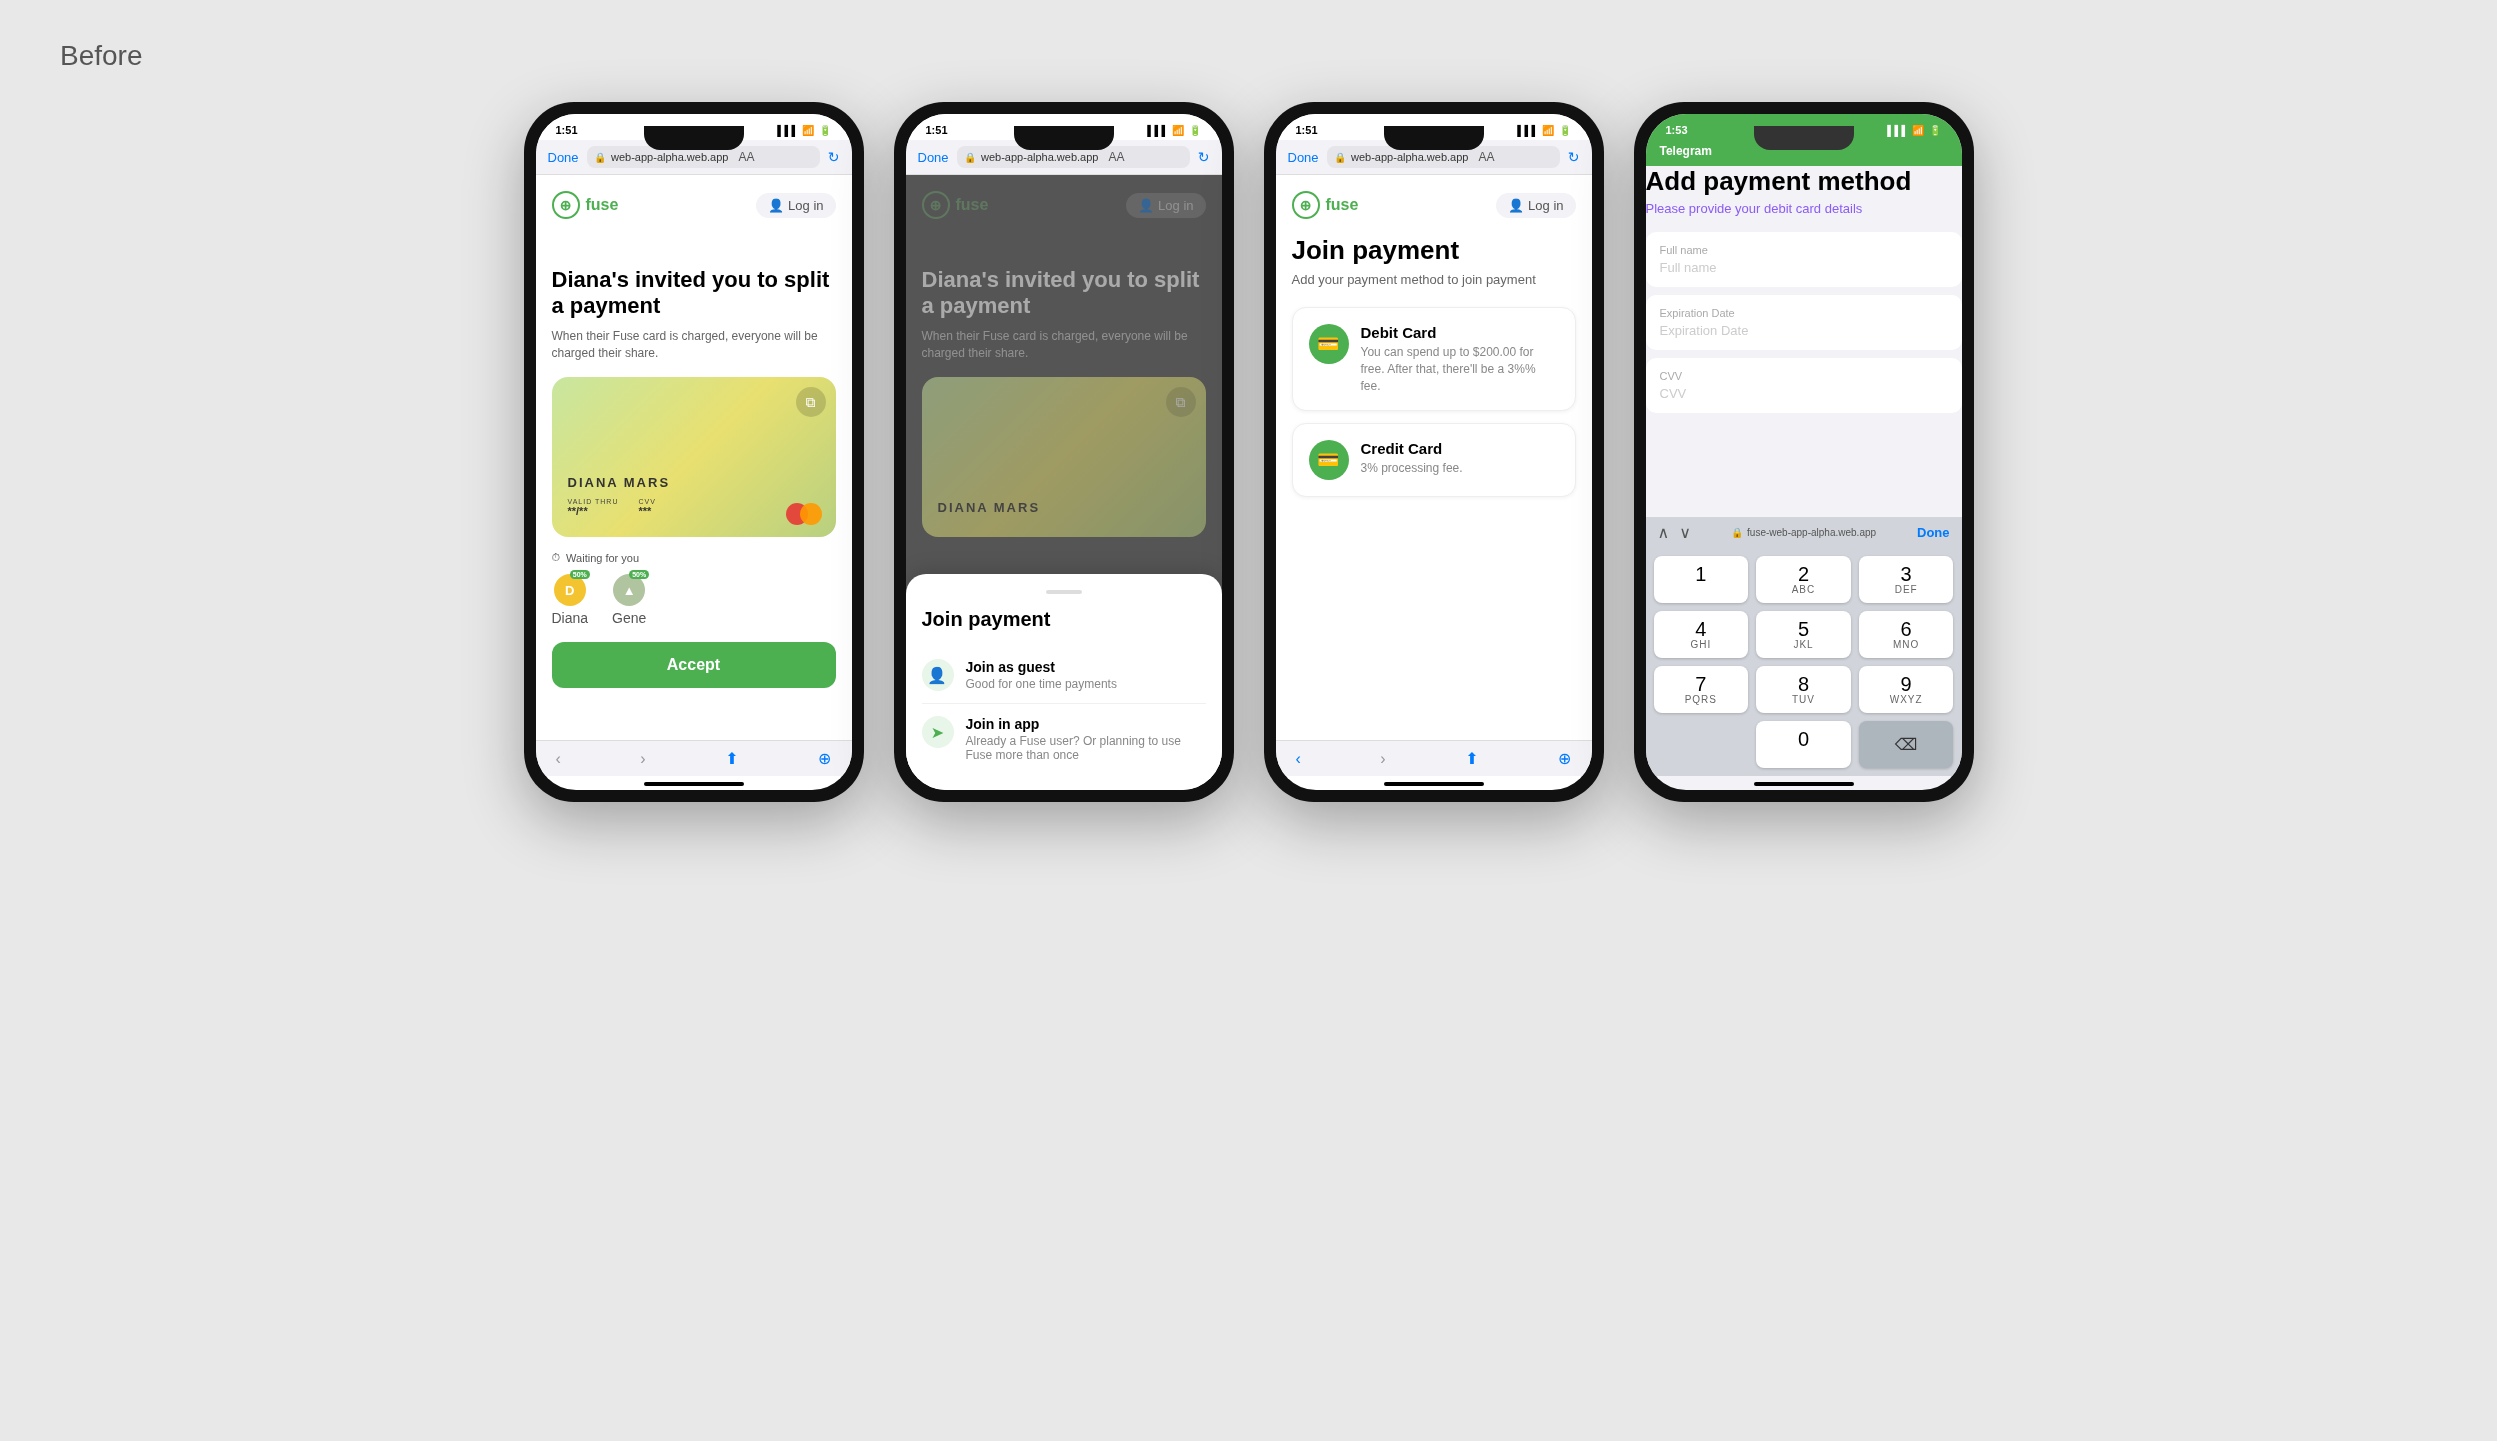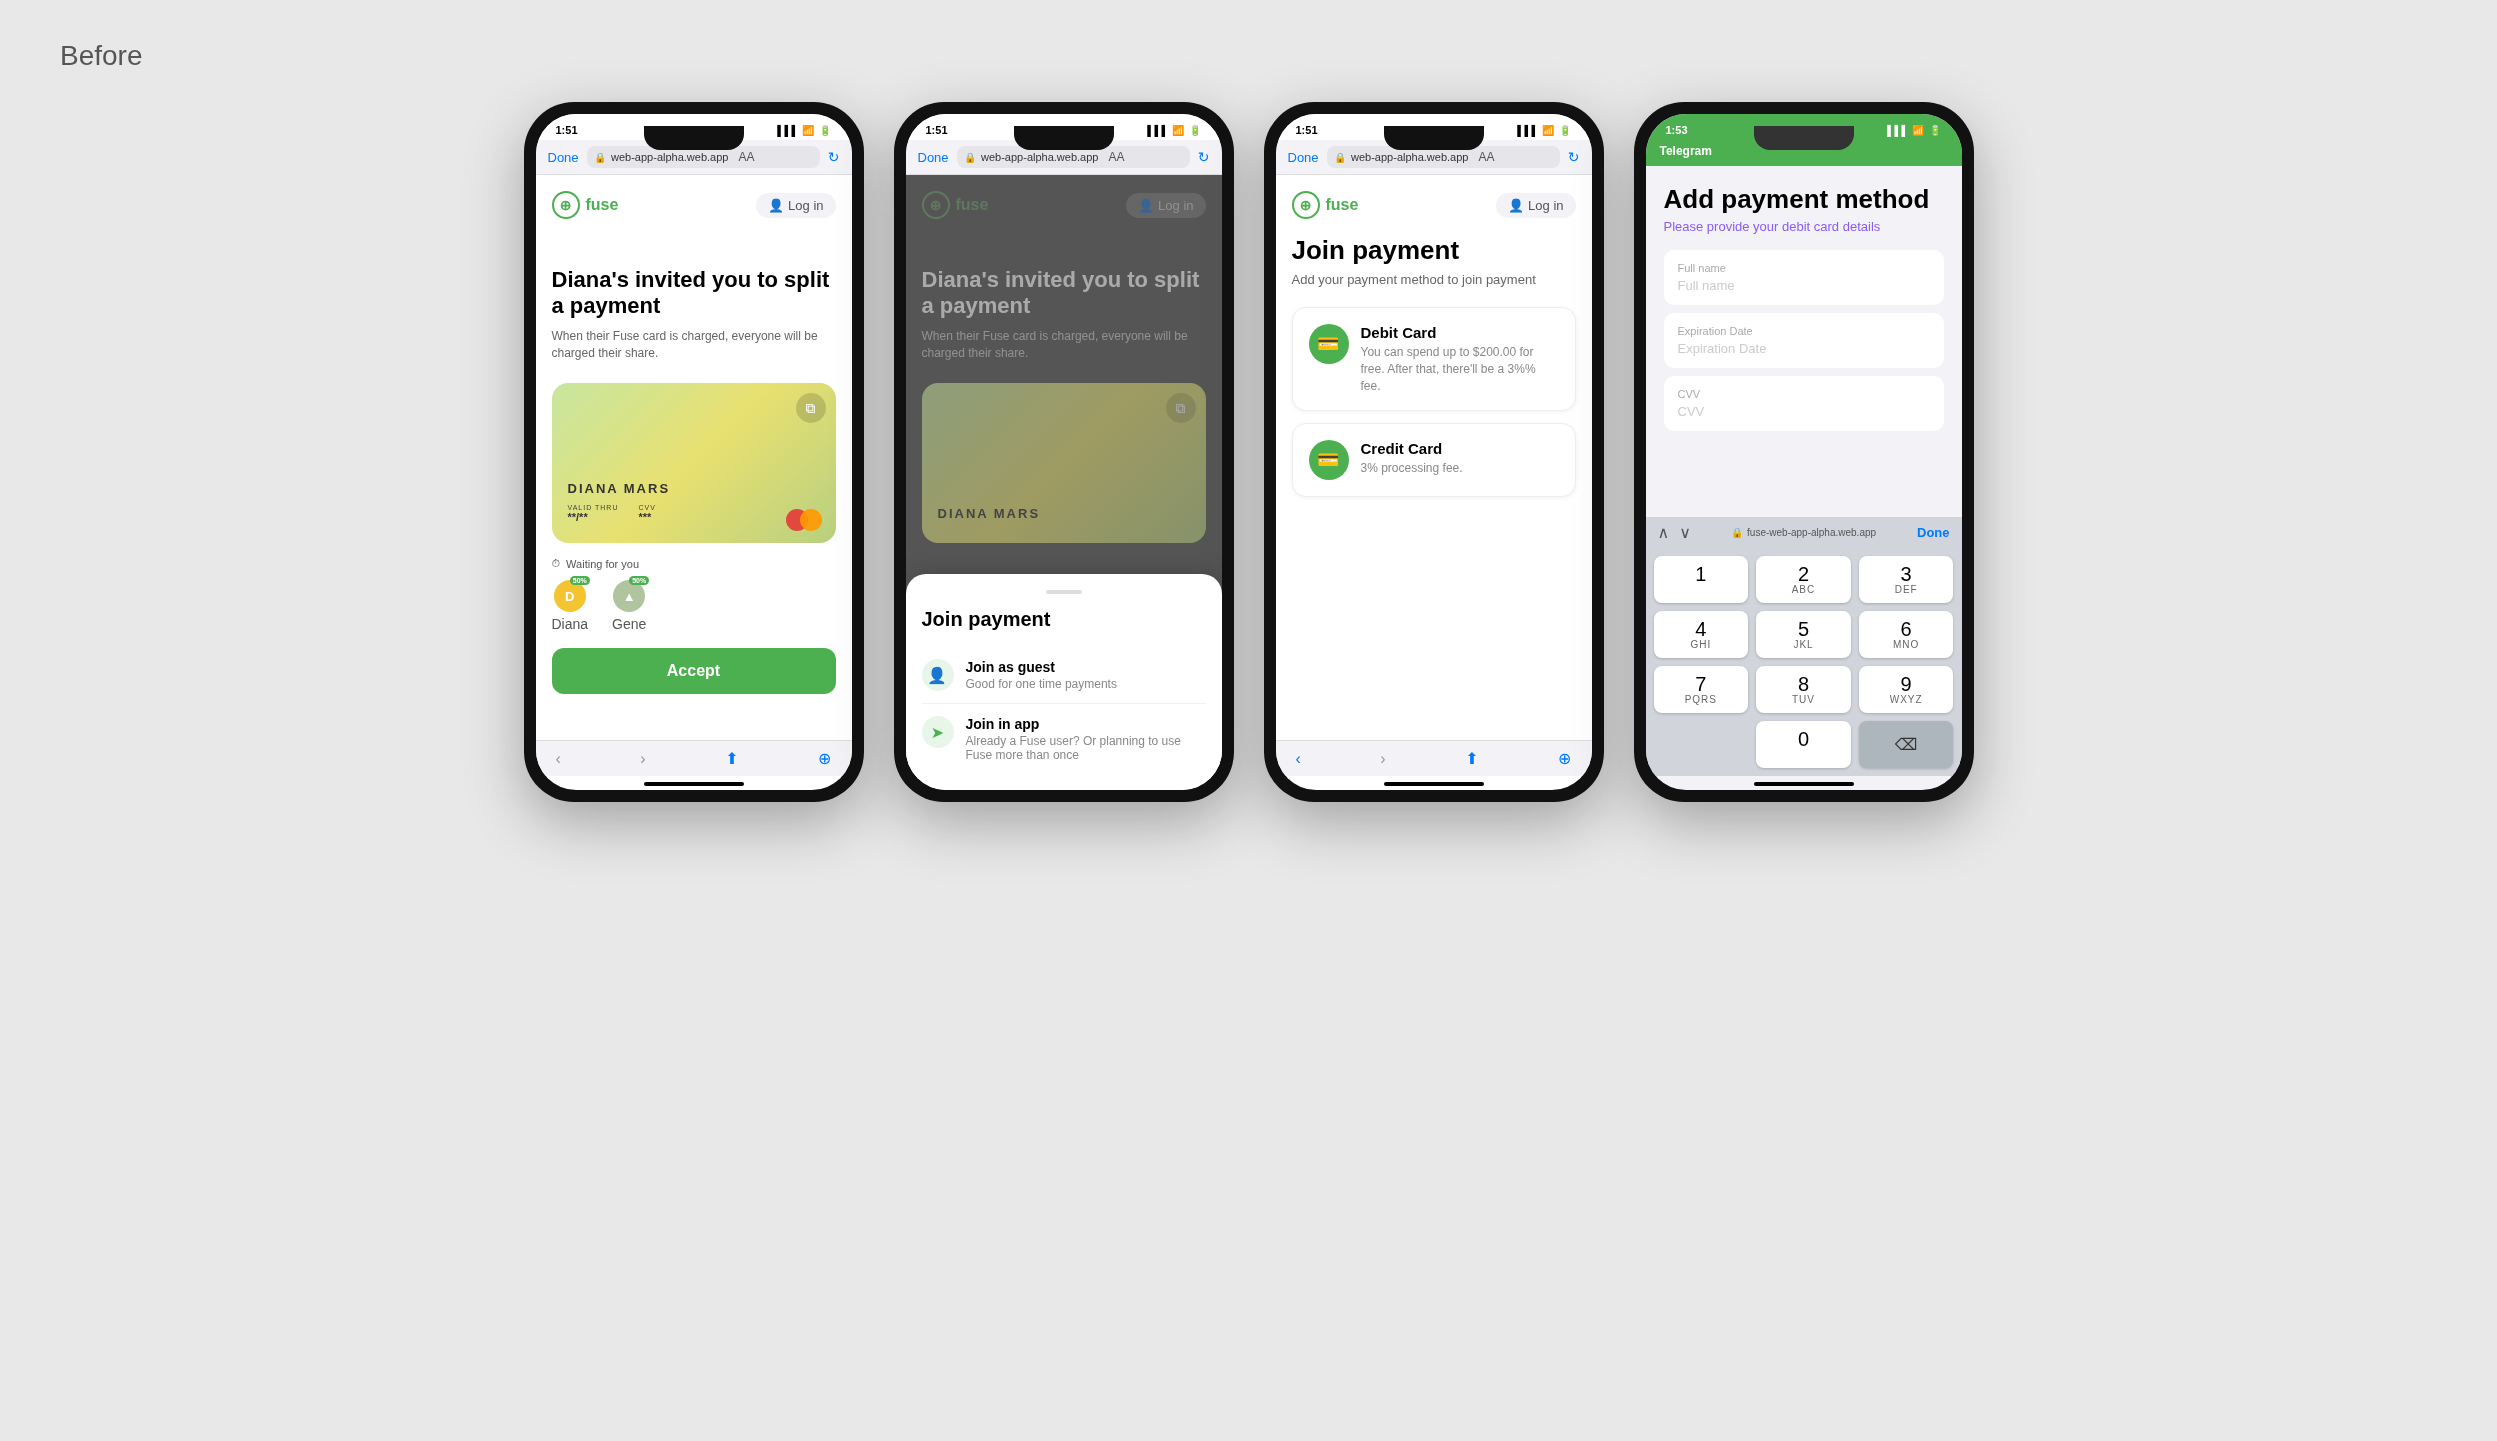--- a/index.html
+++ b/index.html
@@ -135,21 +135,21 @@
       font-size: 22px;
       font-weight: 700;
       color: #000;
       line-height: 1.2;
       margin-bottom: 8px;
       margin-top: 48px;
     }
     .page-subtitle {
       font-size: 12px;
       color: #666;
-      margin-bottom: 22px;
+      margin-bottom: 16px;
       line-height: 1.4;
     }
     
     .payment-card {
       width: 100%;
       height: 160px;
       border-radius: 16px;
       background: linear-gradient(135deg, #c8e6a0, #e8e070, #b8d080);
       position: relative;
       margin-bottom: 14px;
@@ -362,21 +362,21 @@
       justify-content: center;
       flex-shrink: 0;
       font-size: 18px;
       color: #fff;
     }
     .payment-option-text h4 { font-size: 15px; font-weight: 700; color: #000; margin-bottom: 3px; }
     .payment-option-text p { font-size: 12px; color: #888; line-height: 1.4; }
     
     .phone4 .notch-bar { background: #4caf50; color: #fff; }
     .add-payment-content {
-      padding: 18px;
+      padding: 0;
       background: #f2f2f7;
       flex: 1;
     }
     .add-payment-title {
       font-size: 26px;
       font-weight: 700;
       color: #000;
       margin-bottom: 4px;
     }
     .add-payment-subtitle {

